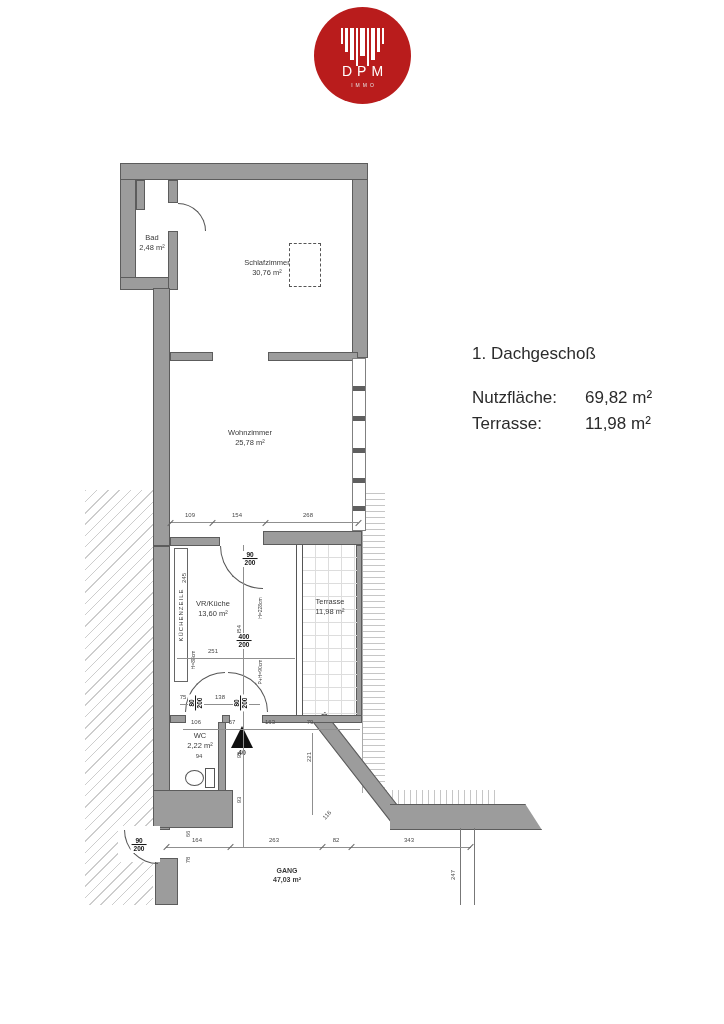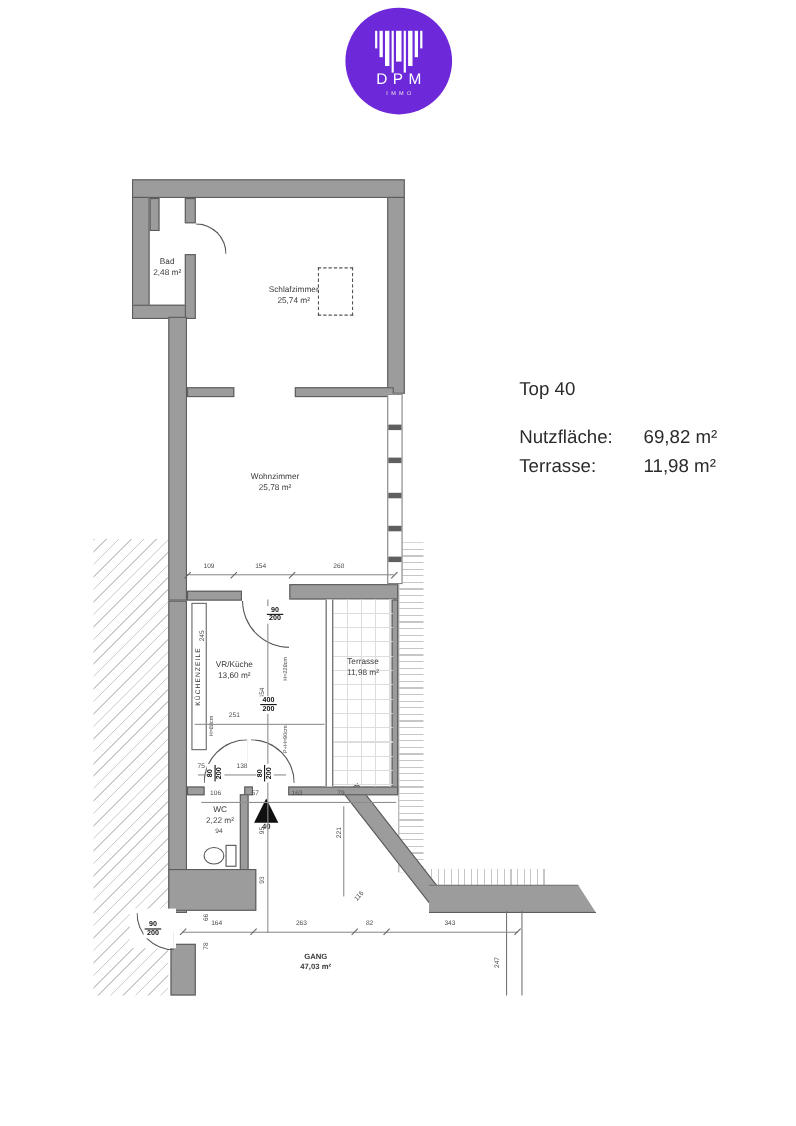--- a/index.html
+++ b/index.html
@@ -1,20 +1,20 @@
 <!DOCTYPE html>
 <html><head>
 <meta charset="utf-8">
 <style>
   html,body{margin:0;padding:0;background:#fff;}
   .page{position:relative;width:724px;height:1024px;background:#fff;overflow:hidden;
         font-family:"Liberation Sans",sans-serif;color:#2e2e2e;}
 
   
-  .logo{position:absolute;left:314px;top:7px;width:97px;height:97px;border-radius:50%;background:#6d28d9;}
+  .logo{position:absolute;left:314px;top:7px;width:97px;height:97px;border-radius:50%;background:#b91c1c;}
   .logo .bars{position:absolute;left:0;right:0;top:21px;display:flex;justify-content:center;align-items:flex-start;gap:2px;}
   .logo .bars i{display:block;background:#fff;}
   .logo .brand{position:absolute;left:0;right:0;top:56px;text-align:center;color:#fff;
                font-size:14px;letter-spacing:5px;text-indent:5px;}
   .logo .sub{position:absolute;left:0;right:0;top:75px;text-align:center;color:#e6e6e6;
              font-size:5px;letter-spacing:3px;text-indent:3px;}
 
   
   .info{position:absolute;left:472px;top:341px;width:240px;font-size:17px;line-height:26px;color:#2b2b2b;}
   .info .row{position:relative;height:26px;}
@@ -84,21 +84,21 @@
         <i style="width:2px;height:38px"></i>
       <i style="width:4px;height:32px"></i>
         <i style="width:3px;height:24px"></i>
       <i style="width:2px;height:16px"></i>
     </div>
     <div class="brand">DPM</div>
     <div class="sub">IMMO</div>
   </div>
 
   <div class="info">
-    <div>Top 40</div>
+    <div>1. Dachgeschoß</div>
     <div class="gap"></div>
     <div class="row">
       <span>Nutzfläche:</span>
       <span class="val">69,82 m²</span>
     </div>
     <div class="row">
       <span>Terrasse:</span>
       <span class="val">11,98 m²</span>
     </div>
     <div class="gap"></div>
@@ -174,21 +174,21 @@
     <div class="dl" style="left:166px;top:847px;width:305px;height:1px"></div>
     <div class="dl" style="left:243px;top:545px;width:1px;height:303px"></div>
     <div class="dl" style="left:312px;top:733px;width:1px;height:82px"></div>
 
     <div class="room" style="left:152px;top:233px">
       <div>Bad</div>
         <div>2,48 m²</div>
     </div>
     <div class="room" style="left:267px;top:258px">
       <div>Schlafzimmer</div>
-        <div>25,74 m²</div>
+        <div>30,76 m²</div>
     </div>
     <div class="room" style="left:250px;top:428px">
       <div>Wohnzimmer</div>
         <div>25,78 m²</div>
     </div>
     <div class="room" style="left:213px;top:599px">
       <div>VR/Küche</div>
         <div>13,60 m²</div>
     </div>
     <div class="room" style="left:330px;top:597px">

